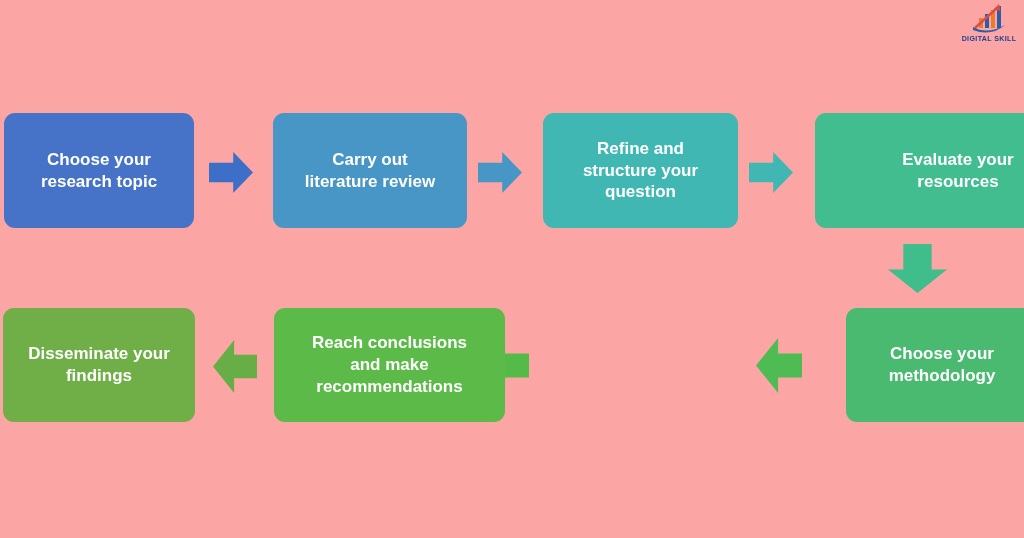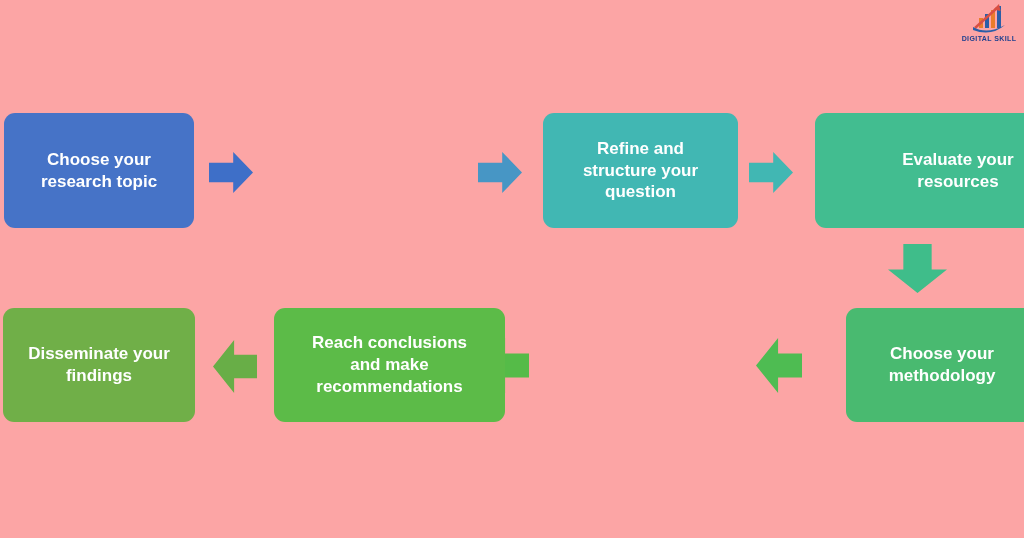--- a/index.html
+++ b/index.html
@@ -77,20 +77,23 @@
       <path d="M4 23 Q 18 31 36 21 Q 22 33 4 26 Z" style="fill: rgb(43, 94, 167);"></path>
     </svg>
     <div class="logo-text" style="color: rgb(30, 63, 143);">DIGITAL SKILL</div>
   </div>
 
   <div class="step row1 b1" style="background-color: rgb(70, 115, 199);">
     <span class="w150">Choose your research topic</span>
   </div>
   <div class="arrow arrow-right ar1" style="background-color: rgb(62, 111, 200);"></div>
 
+  <div class="step row1 b2" style="background-color: rgb(71, 150, 197);">
+    <span class="w145">Carry out literature review</span>
+  </div>
   <div class="arrow arrow-right ar2" style="background-color: rgb(71, 150, 197);"></div>
 
   <div class="step row1 b3" style="background-color: rgb(65, 183, 179);">
     <span class="w135">Refine and structure your question</span>
   </div>
   <div class="arrow arrow-right ar3" style="background-color: rgb(65, 183, 179);"></div>
 
   <div class="step row1 b4" style="background-color: rgb(66, 189, 144);">
     <span class="w135">Evaluate your resources</span>
   </div>

